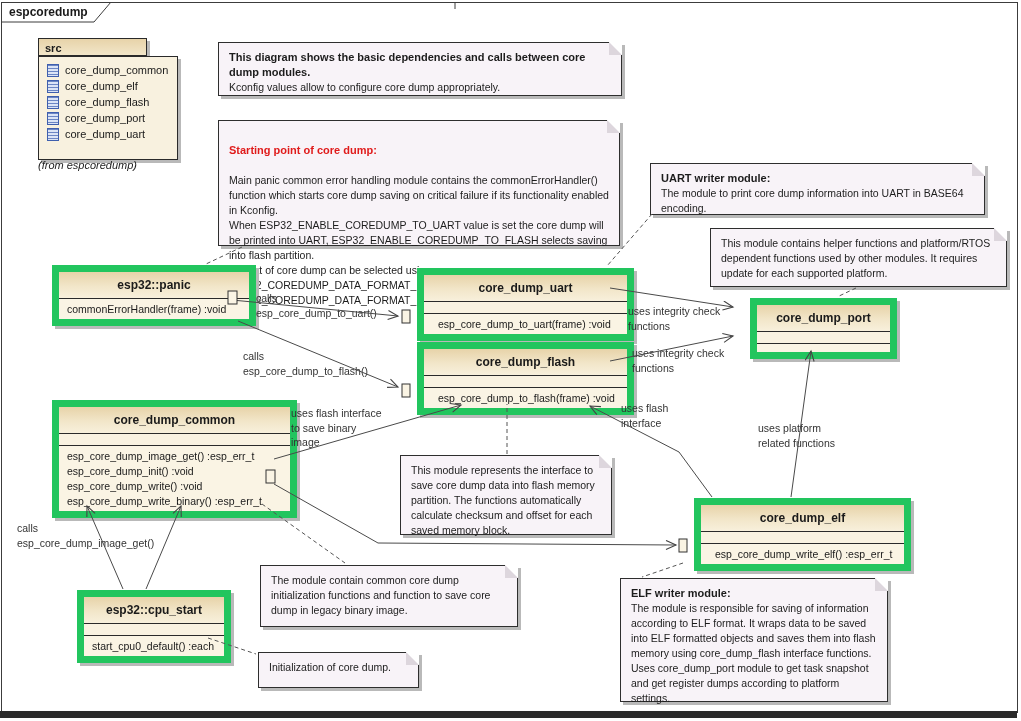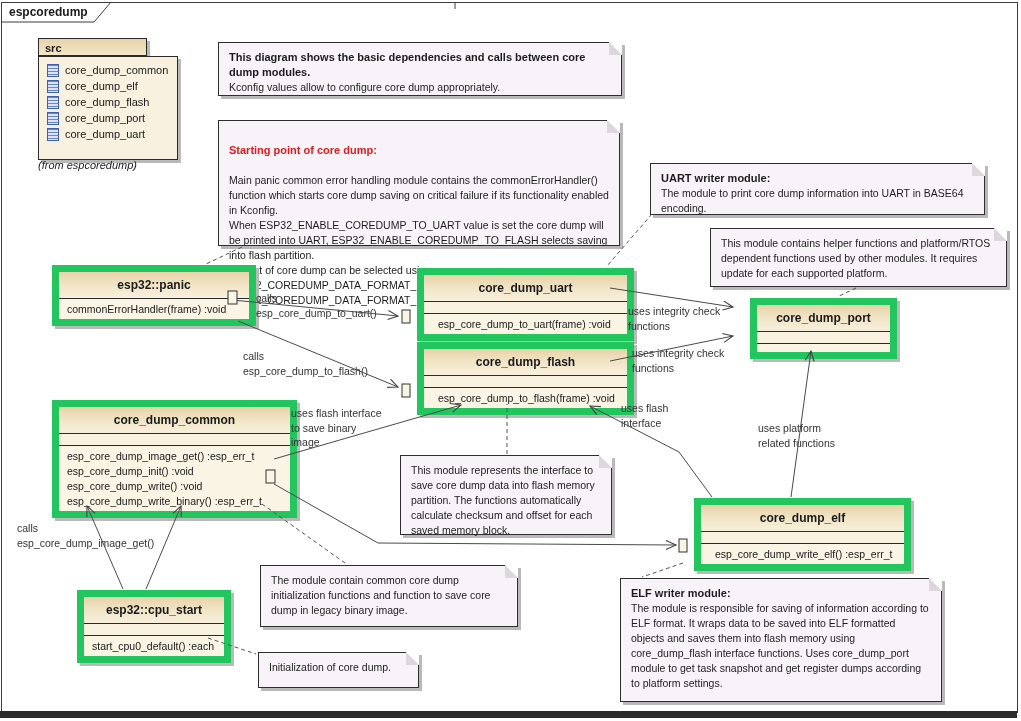--- a/index.html
+++ b/index.html
@@ -109,21 +109,21 @@
   </div>
 
   <div class="note" style="left:400px;top:455px;width:212px;height:80px;">
     <div>This module represents the interface to save core dump data into flash memory partition. The functions automatically calculate checksum and offset for each saved memory block.</div>
   </div>
 
   <div class="note" style="left:258px;top:652px;width:161px;height:36px;">
     <div>Initialization of core dump.</div>
   </div>
 
-  <div class="note" style="left:620px;top:578px;width:322px;height:124px;">
+  <div class="note" style="left:620px;top:578px;width:268px;height:124px;">
     <div class="note-title">ELF writer module:</div>
     <div>The module is responsible for saving of information according to ELF format. It wraps data to be saved into ELF formatted objects and saves them into flash memory using core_dump_flash interface functions. Uses core_dump_port module to get task snapshot and get register dumps according to platform settings.</div>
   </div>
 
   <div class="uml-class" style="left:40px;top:265px;width:190px;">
     <div class="cls-title">esp32::panic</div>
     <div class="cls-methods">
         <div class="m">commonErrorHandler(frame)  :void</div>
       </div>
   </div>

